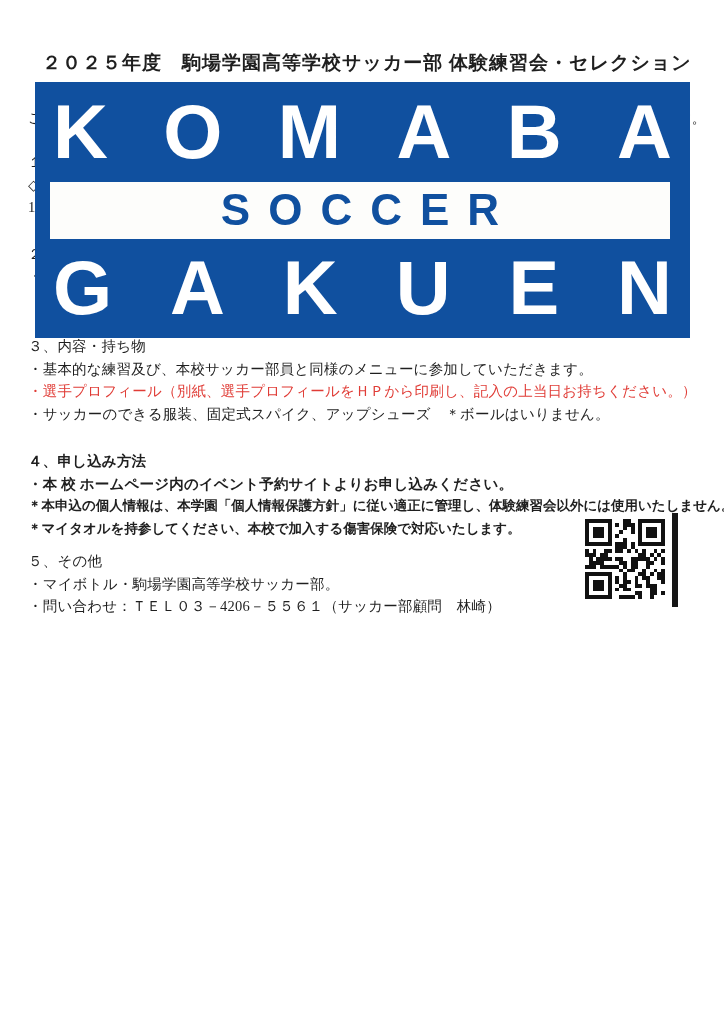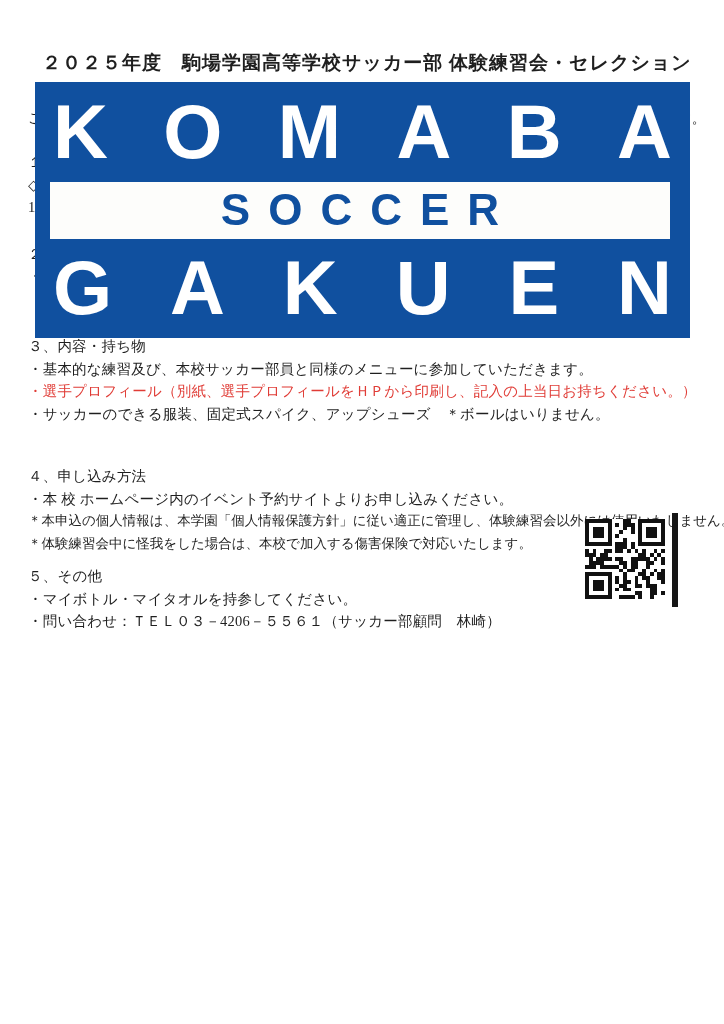--- a/index.html
+++ b/index.html
@@ -25,21 +25,21 @@
   .title{margin:50px 30px 0 42px;font-size:19px;line-height:26px;
          font-weight:700;text-align:left;letter-spacing:1px;}
   p{margin:0;}
   .body-line{margin:0 28px;font-size:14.5px;line-height:22.5px;
              letter-spacing:0.2px;white-space:nowrap;}
   .indent{text-indent:1em;}
   .intro-first{margin-top:8px;}
   .sec-schedule{margin-top:22px;}
   .sec-access{margin-top:24px;}
   .sec-contents{margin-top:25px;font-family:Liberation Serif, serif;}
-  .sec-application{margin-top:40px;}
+  .sec-application{margin-top:25px;font-weight:bold;}
   .sec-other{margin-top:10px;}
   .red{color:#e03c36;}
   .note{font-size:13.5px;letter-spacing:0;}
   .link{color:#1b55c0;text-decoration:underline;cursor:pointer;}
 
   
   .qr-wrap{position:absolute;left:585px;top:463px;width:93px;height:94px;}
   .qr{position:absolute;left:0;top:6px;width:80px;height:80px;background:#ffffff;
       display:grid;grid-template-columns:repeat(21,1fr);
       grid-template-rows:repeat(21,1fr);}
@@ -549,22 +549,22 @@
     <p class="body-line">３、内容・持ち物</p>
     <p class="body-line">・基本的な練習及び、本校サッカー部員と同様のメニューに参加していただきます。</p>
     <p class="body-line red">・選手プロフィール（別紙、選手プロフィールをＨＰから印刷し、記入の上当日お持ちください。）</p>
     <p class="body-line">・サッカーのできる服装、固定式スパイク、アップシューズ　＊ボールはいりません。</p>
   </div>
 
   <div class="sec-application">
     <p class="body-line">４、申し込み方法</p>
     <p class="body-line">・本 校 ホームページ内のイベント予約サイトよりお申し込みください。</p>
     <p class="body-line note">＊本申込の個人情報は、本学園「個人情報保護方針」に従い適正に管理し、体験練習会以外には使用いたしません。</p>
-    <p class="body-line note">＊体験練習会中に怪我をした場合は、本校で加入する傷害保険で対応いたします。</p>
+    <p class="body-line note">＊マイタオルを持参してください、本校で加入する傷害保険で対応いたします。</p>
   </div>
 
   <div class="sec-other">
     <p class="body-line">５、その他</p>
-    <p class="body-line">・マイボトル・マイタオルを持参してください。</p>
+    <p class="body-line">・マイボトル・駒場学園高等学校サッカー部。</p>
     <p class="body-line">・問い合わせ：ＴＥＬ０３－4206－５５６１（サッカー部顧問　林崎）</p>
   </div>
 
 </div>
 
 </body></html>

